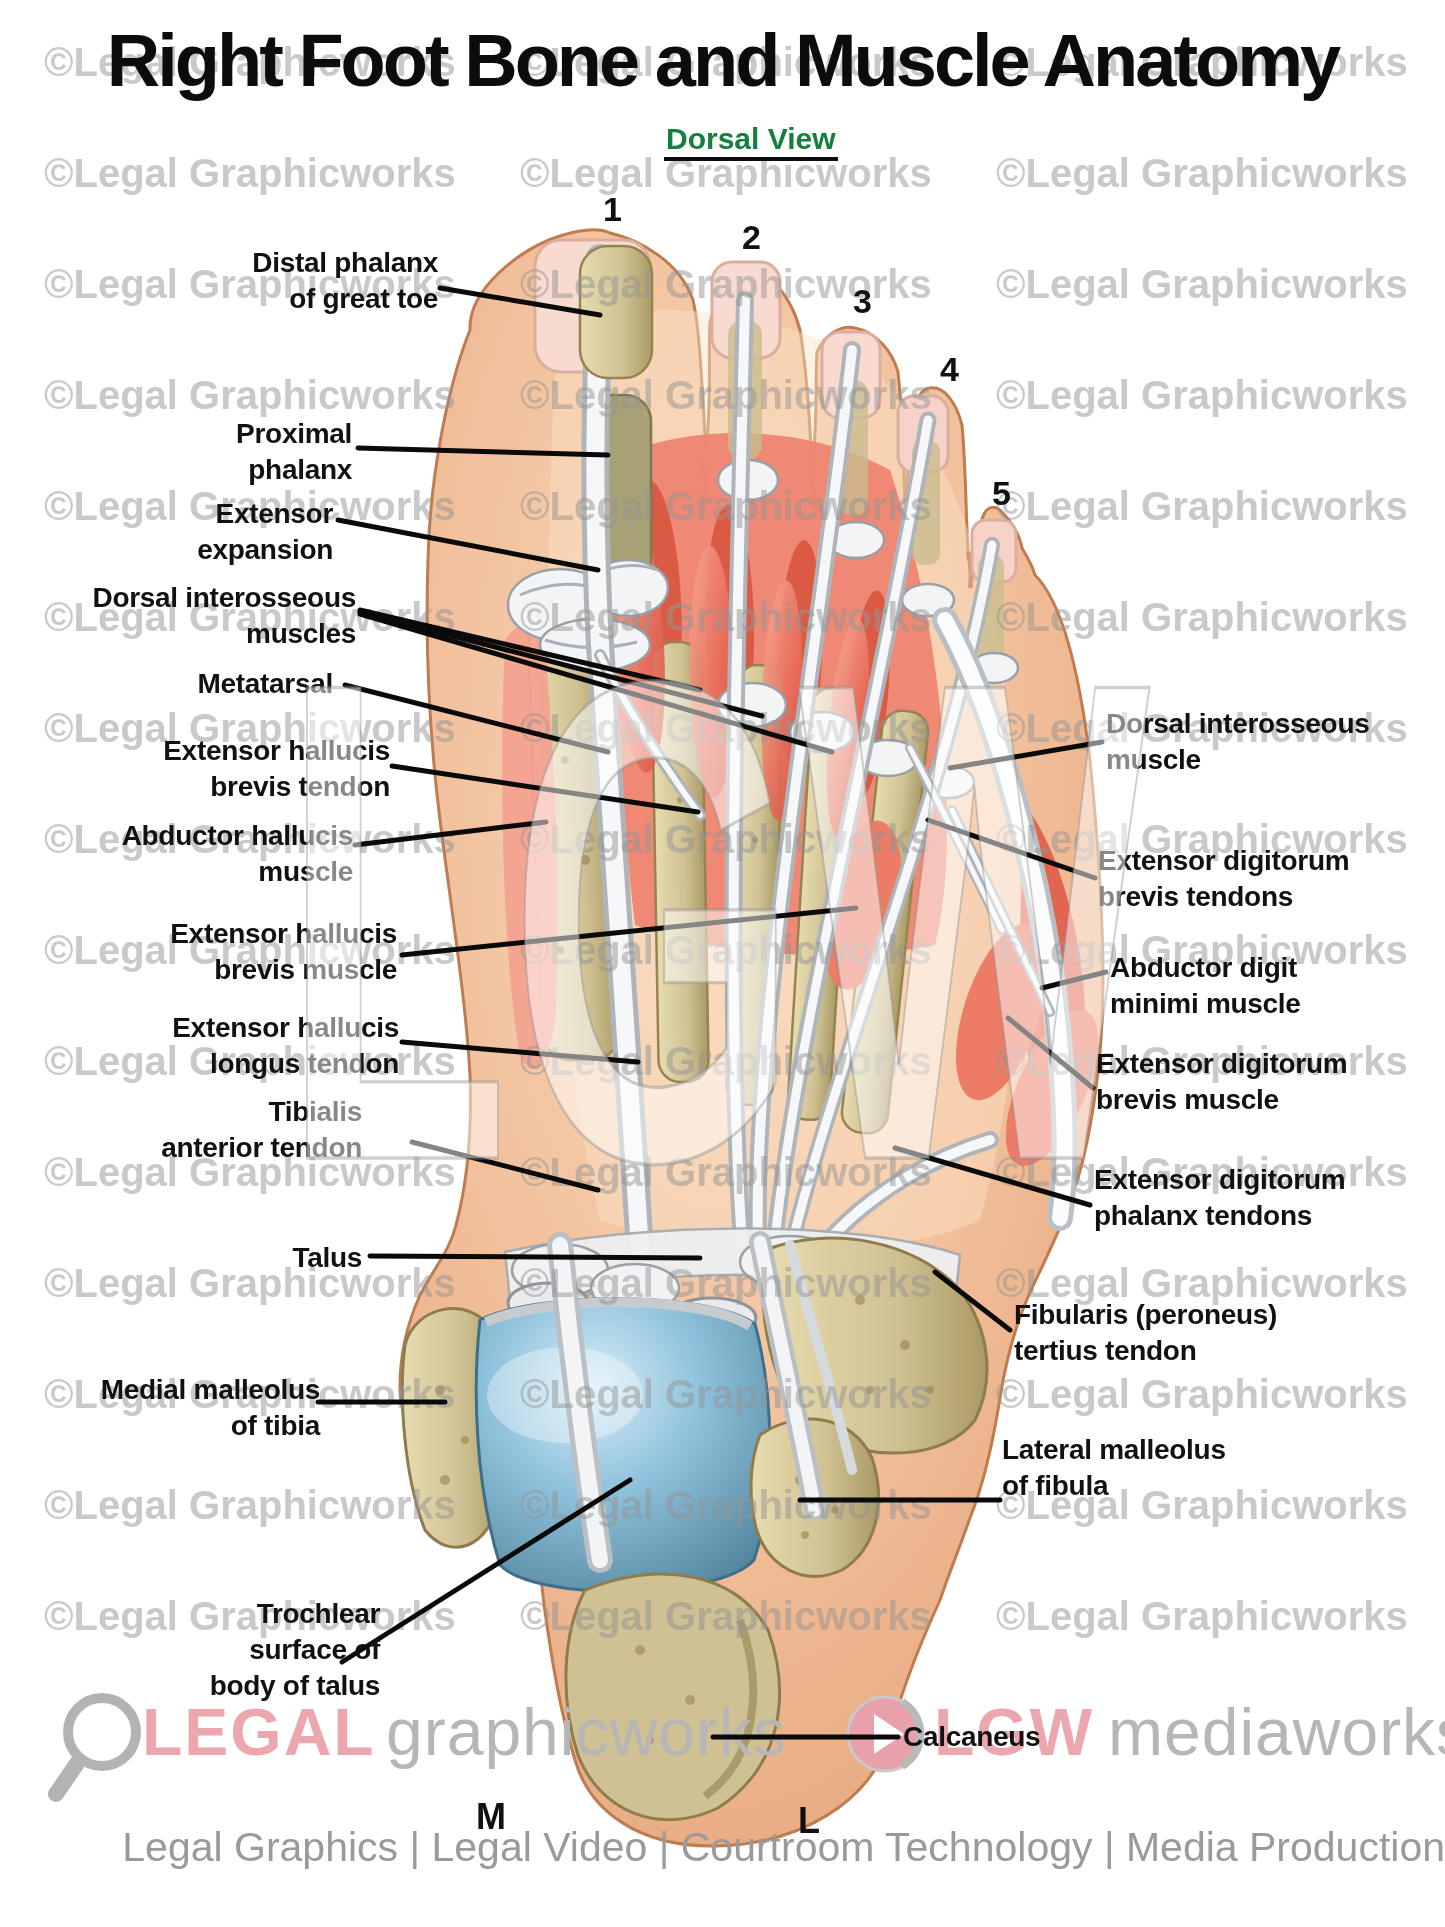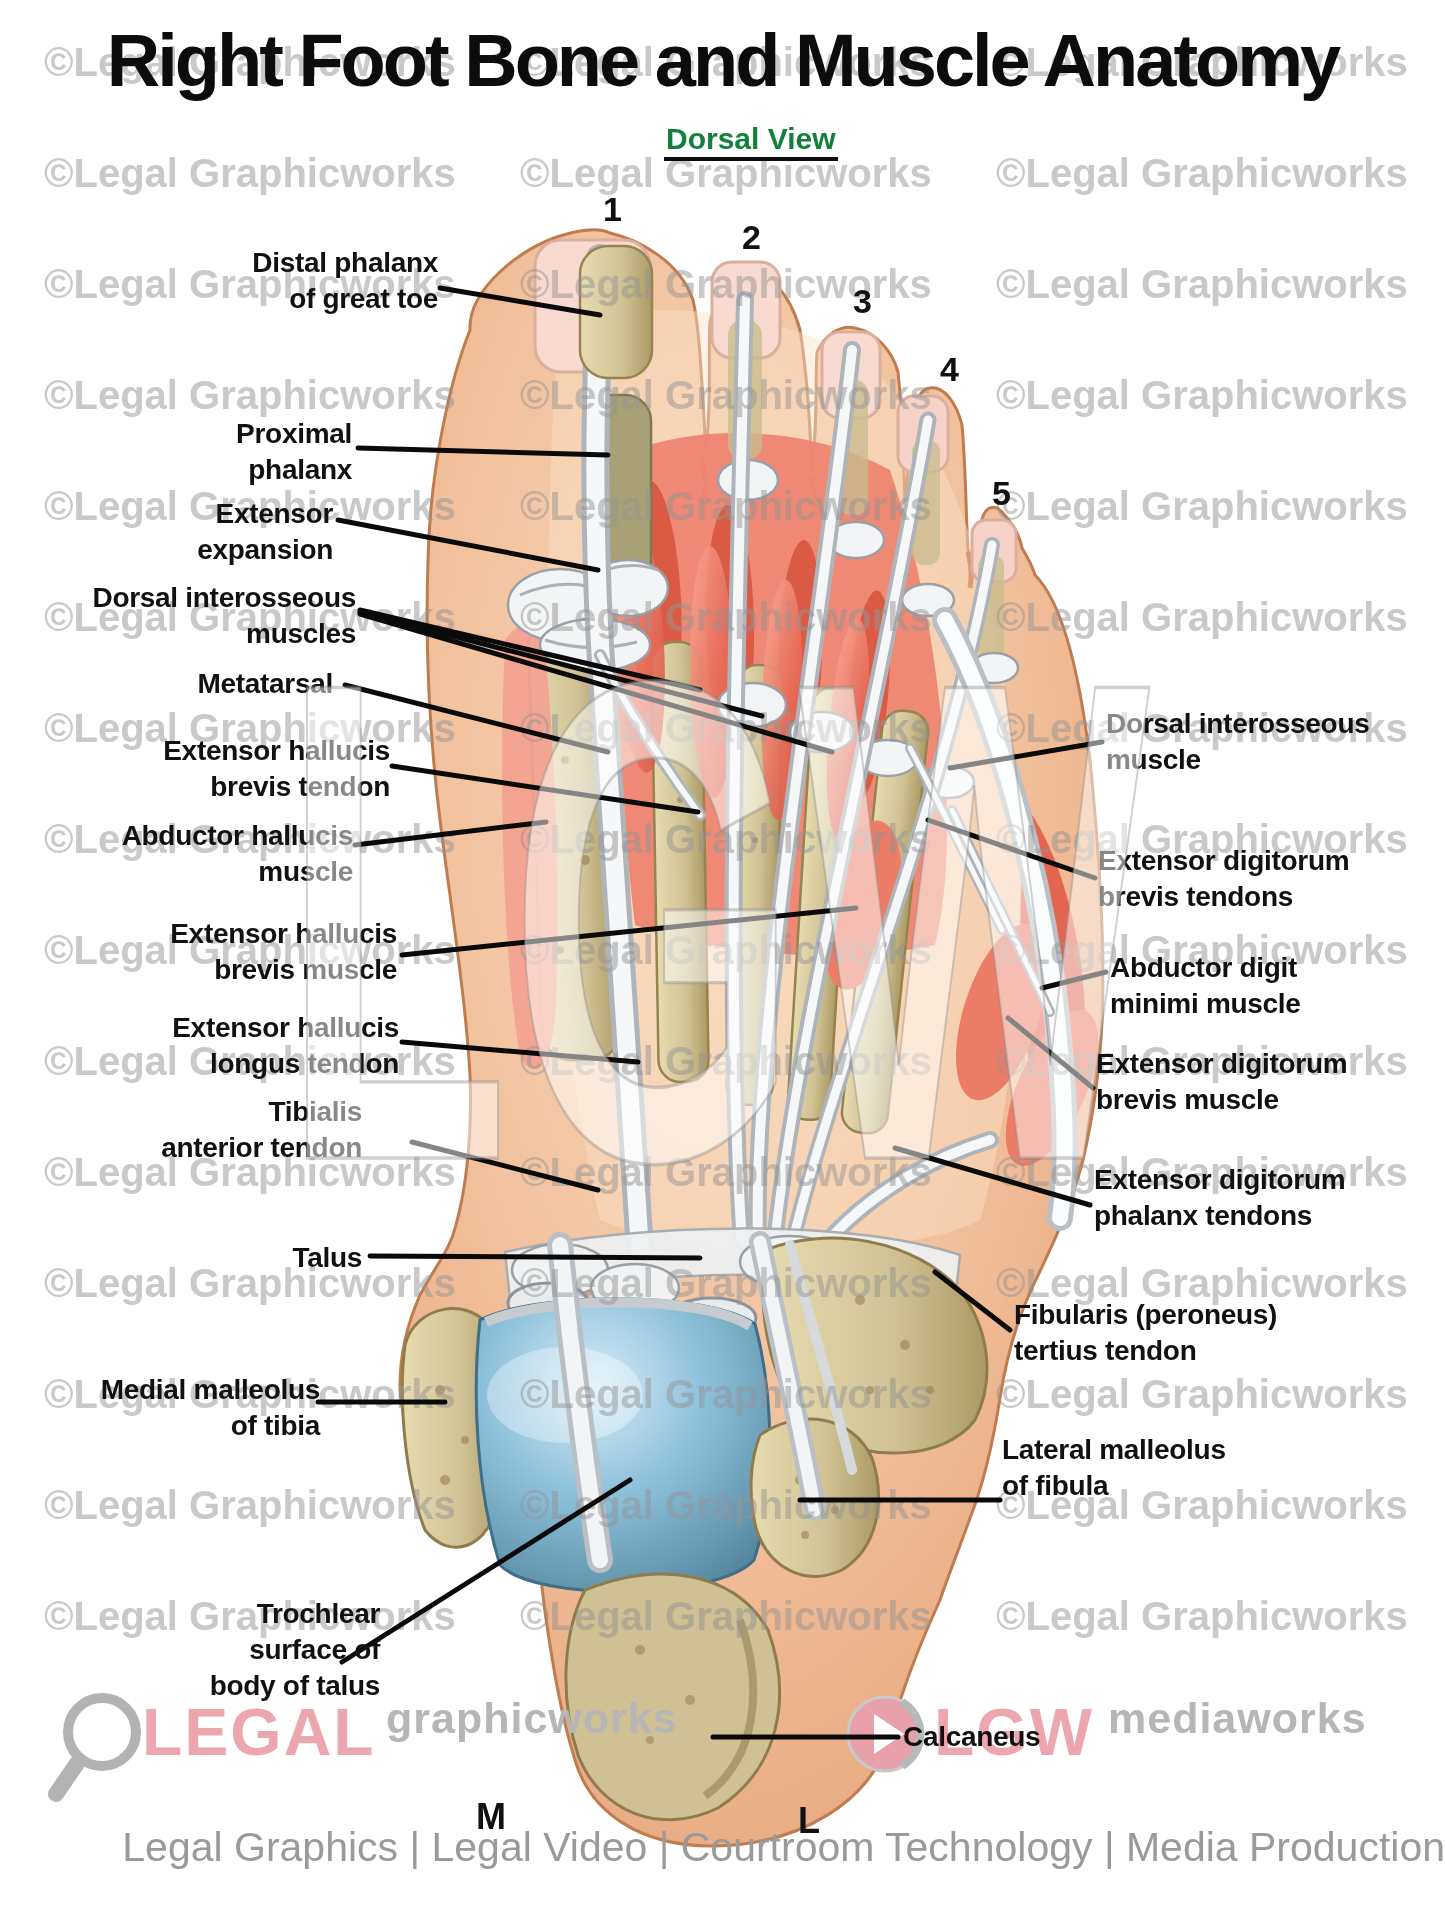--- a/index.html
+++ b/index.html
@@ -28,21 +28,21 @@
   .lbl span{display:block;}
   .lbl.l{width:320px;text-align:right;}
   .lbl.r{width:340px;text-align:left;}
   .toe-num{position:absolute;font-weight:700;font-size:34px;color:#111;z-index:4;}
   .orient{position:absolute;font-weight:700;font-size:36px;color:#111;z-index:4;}
 
   
   .footer-layer{z-index:3;}
   .brand{position:absolute;white-space:nowrap;}
   .brand-accent{font-weight:700;font-size:66px;letter-spacing:2px;color:#eba6ae;}
-  .brand-rest{font-weight:700;font-size:43px;color:#b6b6b6;letter-spacing:1px;}
+  .brand-rest{font-weight:400;font-size:66px;color:#b6b6b6;letter-spacing:1px;}
   .tagline{position:absolute;top:1824px;left:0;width:100%;text-align:right;
            font-weight:300;font-size:41px;color:#9a9a9a;z-index:3;}
 </style>
 </head>
 <body>
 
 <div class="canvas">
 
   <svg class="layer" style="z-index:1" viewBox="0 0 1445 1927">
     <defs>

